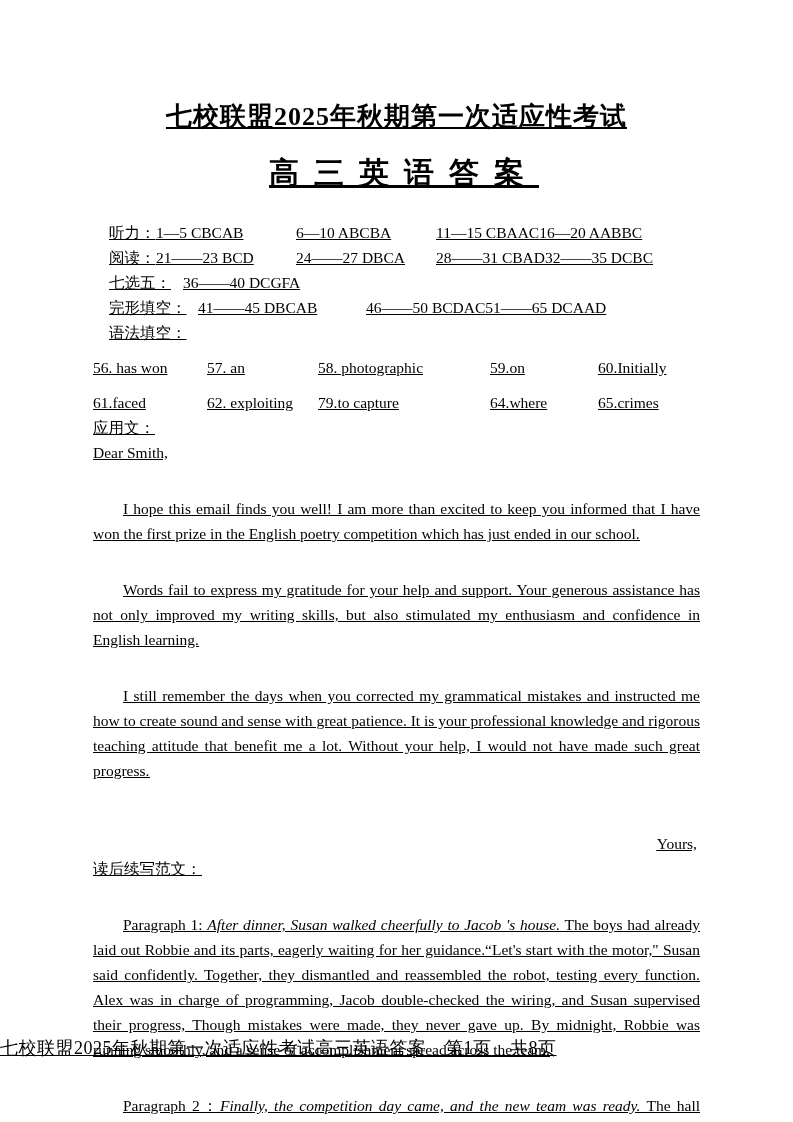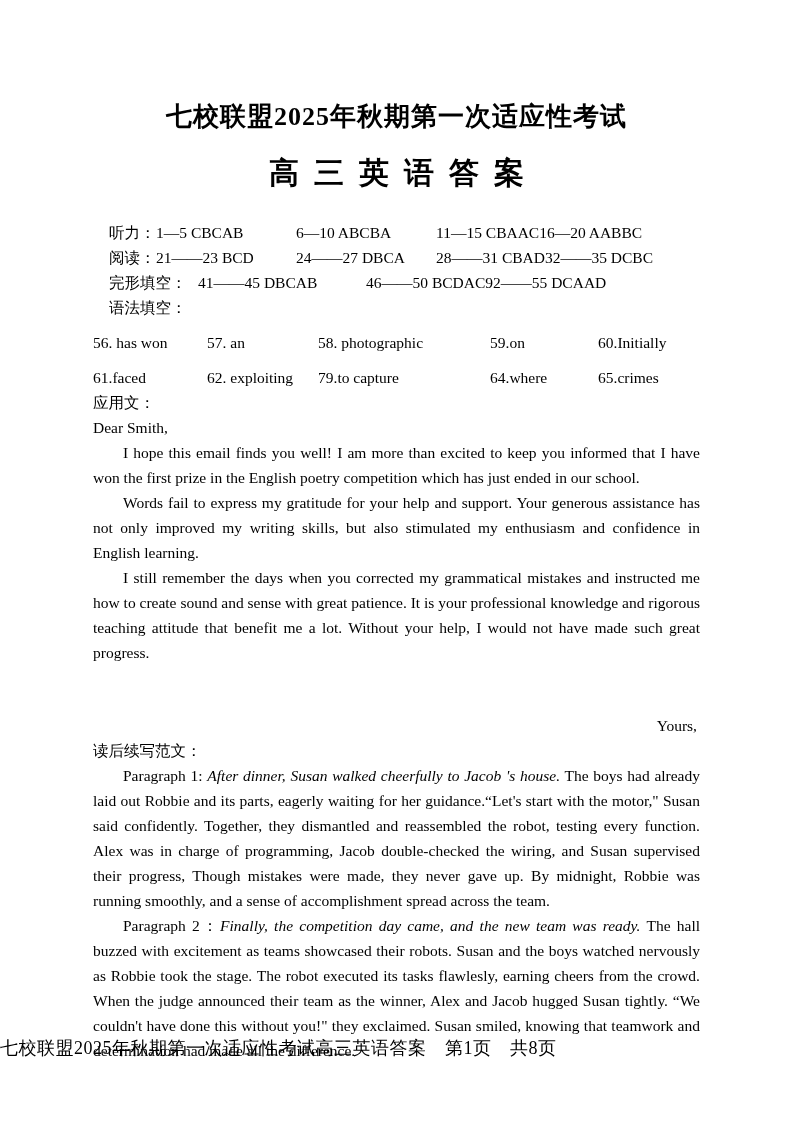--- a/index.html
+++ b/index.html
@@ -1,15 +1,15 @@
 <!DOCTYPE html>
 <html><head>
 <meta charset="utf-8">
 <style>
-  * { margin:0; padding:0; box-sizing:border-box; }
+  * { margin:0; padding:0; box-sizing:border-box;text-decoration:underline; }
   html,body { background:#e8e8e8; }
   .page {
     position:relative;
     width:793px; height:1122px;
     margin:0 auto;
     background:#ffffff;
     color:#000;
     font-family:"Liberation Serif","DejaVu Serif",serif;
     font-size:15.5px;
     overflow:hidden;
@@ -50,21 +50,21 @@
   .cols5 { line-height:25px; white-space:nowrap; }
   .cols5 .ans-item:nth-of-type(1) { width:114px;margin-top:10px; }
   .cols5 .ans-item:nth-of-type(2) { width:111px; }
   .cols5 .ans-item:nth-of-type(3) { width:172px; }
   .cols5 .ans-item:nth-of-type(4) { width:108px; }
   .section-heading { line-height:25px; }
   .body-p {
     line-height:25px;
     text-align:justify;
   }
-  .indent { text-indent:30px; }
+  .indent { text-indent:30px;margin-top:31px; }
   .right-line { line-height:25px; text-align:right; padding-right:3px;margin-top:48px; }
   .footer {
     position:absolute;
     left:0; right:0;
     top:1036px;
     text-align:left;
     font-size:18px;
     letter-spacing:0.5px;
   }
 </style>
@@ -77,22 +77,25 @@
     <div class="doc-title">七校联盟2025年秋期第一次适应性考试</div>
     <div class="doc-subtitle">高三英语答案</div>
 
     <div class="answers">
       <div class="ans-row cols4">
         <span class="ans-label">听力：</span><span class="ans-item">1—5 CBCAB</span><span class="ans-item">6—10 ABCBA</span><span class="ans-item">11—15 CBAAC</span><span class="ans-item">16—20 AABBC</span>
       </div>
       <div class="ans-row cols4">
         <span class="ans-label">阅读：</span><span class="ans-item">21——23 BCD</span><span class="ans-item">24——27 DBCA</span><span class="ans-item">28——31 CBAD</span><span class="ans-item">32——35 DCBC</span>
       </div>
+      <div class="ans-row cols1">
+        <span class="ans-label">七选五：</span><span class="ans-item">36——40 DCGFA</span>
+      </div>
       <div class="ans-row cols3">
-        <span class="ans-label">完形填空：</span><span class="ans-item">41——45 DBCAB</span><span class="ans-item">46——50 BCDAC</span><span class="ans-item">92——55 DCAAD</span>
+        <span class="ans-label">完形填空：</span><span class="ans-item">41——45 DBCAB</span><span class="ans-item">46——50 BCDAC</span><span class="ans-item">51——65 DCAAD</span>
       </div>
       <div class="ans-row">
         <span class="ans-label">语法填空：</span>
       </div>
       <div class="cols5">
         <span class="ans-item">56. has won</span><span class="ans-item">57. an</span><span class="ans-item">58. photographic</span><span class="ans-item">59.on</span><span class="ans-item">60.Initially</span>
       </div>
       <div class="cols5">
         <span class="ans-item">61.faced</span><span class="ans-item">62. exploiting</span><span class="ans-item">79.to capture</span><span class="ans-item">64.where</span><span class="ans-item">65.crimes</span>
       </div>

